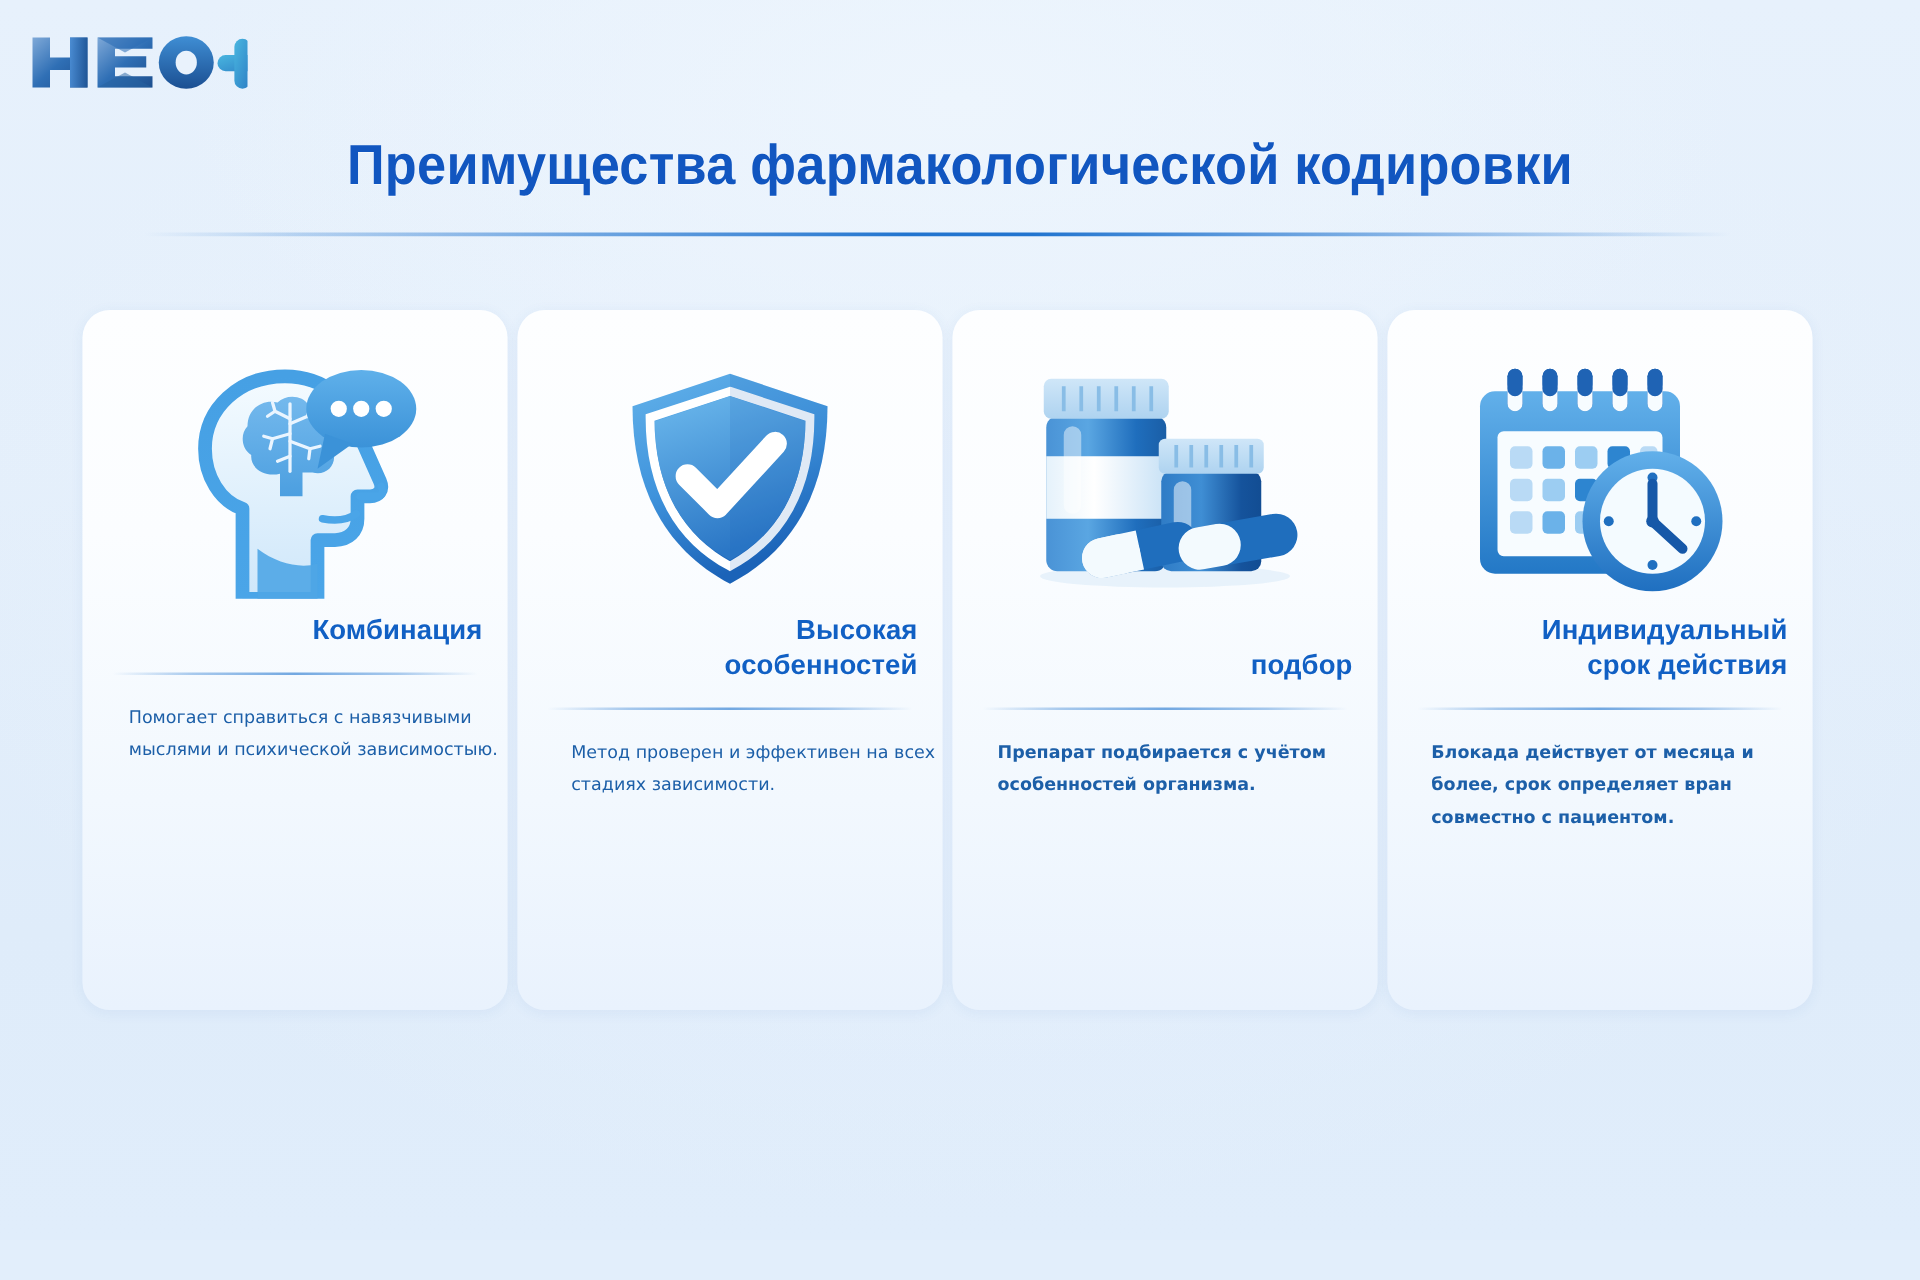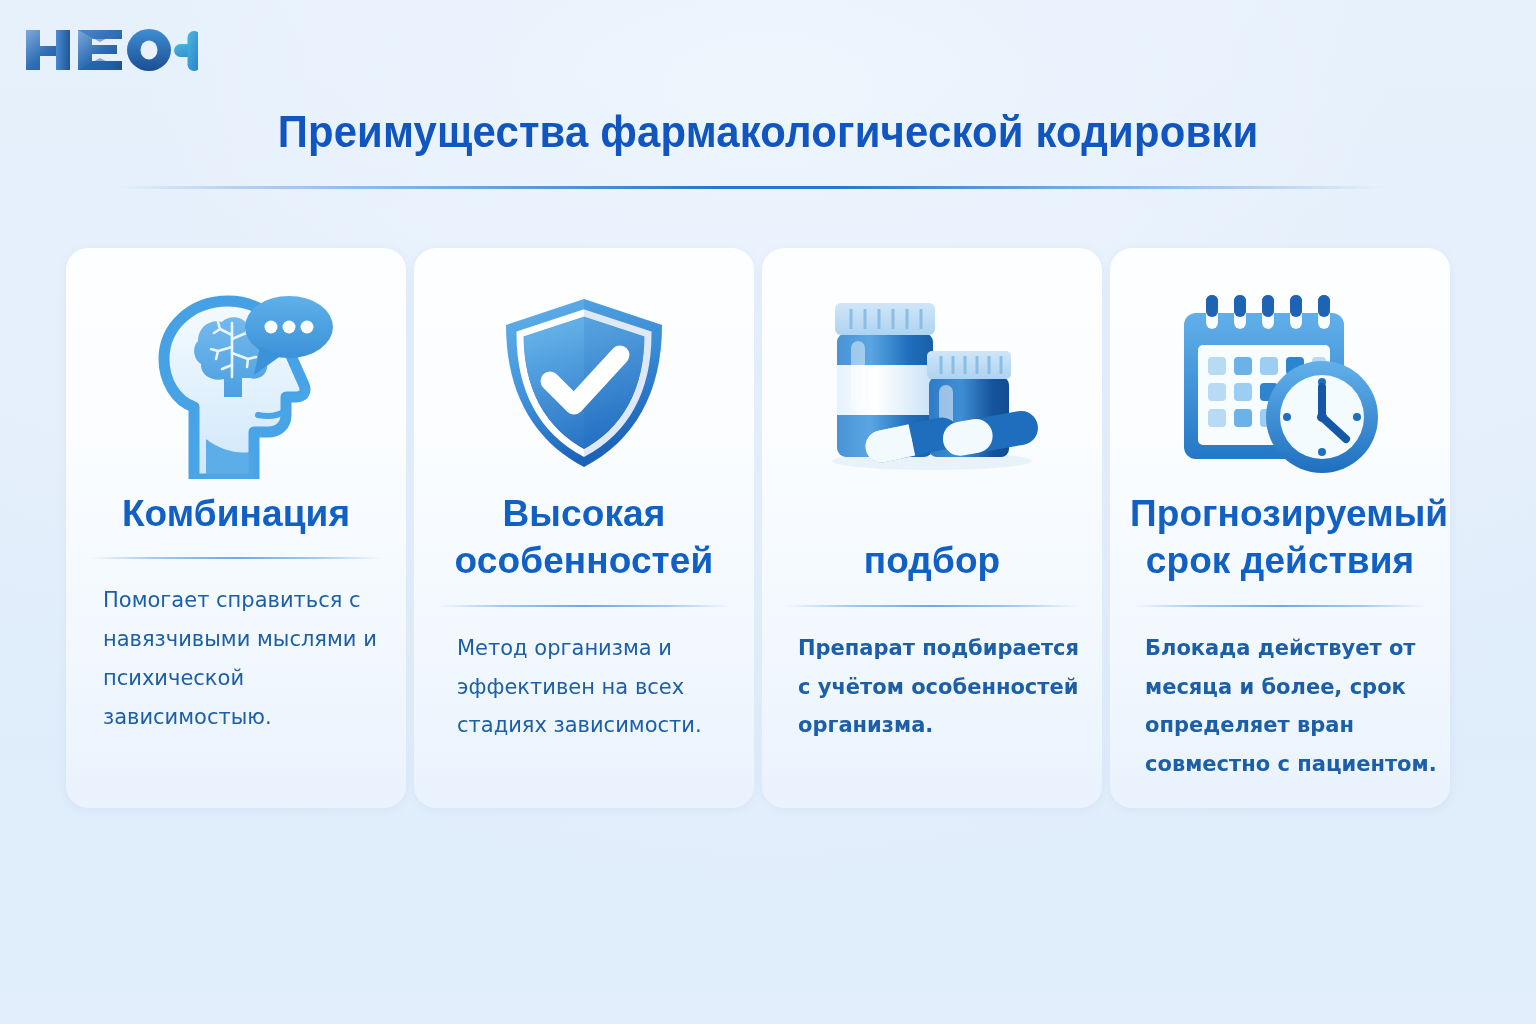--- a/index.html
+++ b/index.html
@@ -48,37 +48,37 @@
   }
   .card{
     position:relative;width:340px;height:560px;border-radius:22px;
     background:linear-gradient(180deg,#fdfeff 0%,#fbfdff 32%,#f2f8fe 70%,#e9f2fd 100%);
     box-shadow:0 2px 10px rgba(60,120,190,.07);
     display:flex;flex-direction:column;align-items:center;
     overflow:hidden;
   }
   .card-icon{height:200px;margin-top:36px;display:flex;align-items:center;justify-content:center;}
   .card-title{
-    font-size:37px;font-weight:bold;color:#1160c4;line-height:1.28;
-    text-align:center;margin-top:6px;width:300px;
+    font-size:22px;font-weight:bold;color:#1160c4;line-height:1.28;
+    text-align:right;margin-top:6px;width:300px;
     font-family:"Liberation Sans Narrow","Liberation Sans",sans-serif;
     letter-spacing:.1px;
   }
   .card-rule{
     width:292px;height:2px;margin-top:20px;
     background:linear-gradient(90deg,
       rgba(70,140,215,0) 0%,
       rgba(70,140,215,.45) 22%,
       rgba(70,140,215,.75) 50%,
       rgba(70,140,215,.45) 78%,
       rgba(70,140,215,0) 100%);
   }
   .card-body{
     margin-top:22px;width:296px;padding:0 4px;
-    font-size:21px;line-height:1.85;color:#1c5fa8;text-align:left;
+    font-size:14px;line-height:1.85;color:#1c5fa8;text-align:left;
     font-family:"DejaVu Sans","Liberation Sans",sans-serif;
   }
   .card-1 .card-body{padding-left:34px;}
   .card-2 .card-body{padding-left:46px;}
   .card-3 .card-body{padding-left:32px;font-weight:bold;}
   .card-4 .card-body{padding-left:30px;font-weight:bold;}
 </style>
 </head>
 <body>
 
@@ -203,21 +203,21 @@
           <path d="M90 28 L150 48 C150 100 129 138 90 159 C51 138 30 100 30 48 Z" fill="url(#shg2)"></path>
           <path d="M90 10 L168 36 C168 104 140 152 90 178 Z" fill="#1b63b8" opacity=".14"></path>
           <path d="M56 92 L80 116 L126 66" fill="none" stroke="#ffffff" stroke-width="19" stroke-linecap="round" stroke-linejoin="round"></path>
         </svg>
       </div>
       <div class="card-title">
         <span>Высокая</span><br>
         <span>особенностей</span>
       </div>
       <div class="card-rule"></div>
-      <div class="card-body">Метод организма и эффективен на всех стадиях зависимости.</div>
+      <div class="card-body">Метод проверен и эффективен на всех стадиях зависимости.</div>
     </div>
 
     <div class="card card-3">
       <div class="card-icon">
         <svg width="230" height="190" viewBox="0 0 230 190">
           <defs>
             <linearGradient id="bot1" x1="0" y1="0" x2="1" y2="0">
               <stop offset="0" stop-color="#4a93d6"></stop>
                 <stop offset=".35" stop-color="#5aa6e2"></stop>
               <stop offset=".75" stop-color="#1f6ebd"></stop>
@@ -344,21 +344,21 @@
           <circle cx="152" cy="93" r="4" fill="#1f6fc0"></circle>
           <circle cx="152" cy="163" r="4" fill="#1f6fc0"></circle>
           <circle cx="117" cy="128" r="4" fill="#1f6fc0"></circle>
           <circle cx="187" cy="128" r="4" fill="#1f6fc0"></circle>
           <line x1="152" y1="128" x2="152" y2="98" stroke="#1658a8" stroke-width="8" stroke-linecap="round"></line>
           <line x1="152" y1="128" x2="176" y2="150" stroke="#1658a8" stroke-width="8" stroke-linecap="round"></line>
           <circle cx="152" cy="128" r="5" fill="#1658a8"></circle>
         </svg>
       </div>
       <div class="card-title">
-        <span>Прогнозируемый</span><br>
+        <span>Индивидуальный</span><br>
         <span>срок действия</span>
       </div>
       <div class="card-rule"></div>
       <div class="card-body">Блокада действует от месяца и более, срок определяет вран совместно с пациентом.</div>
     </div>
 
   </div>
 </div>
 
 </body></html>

